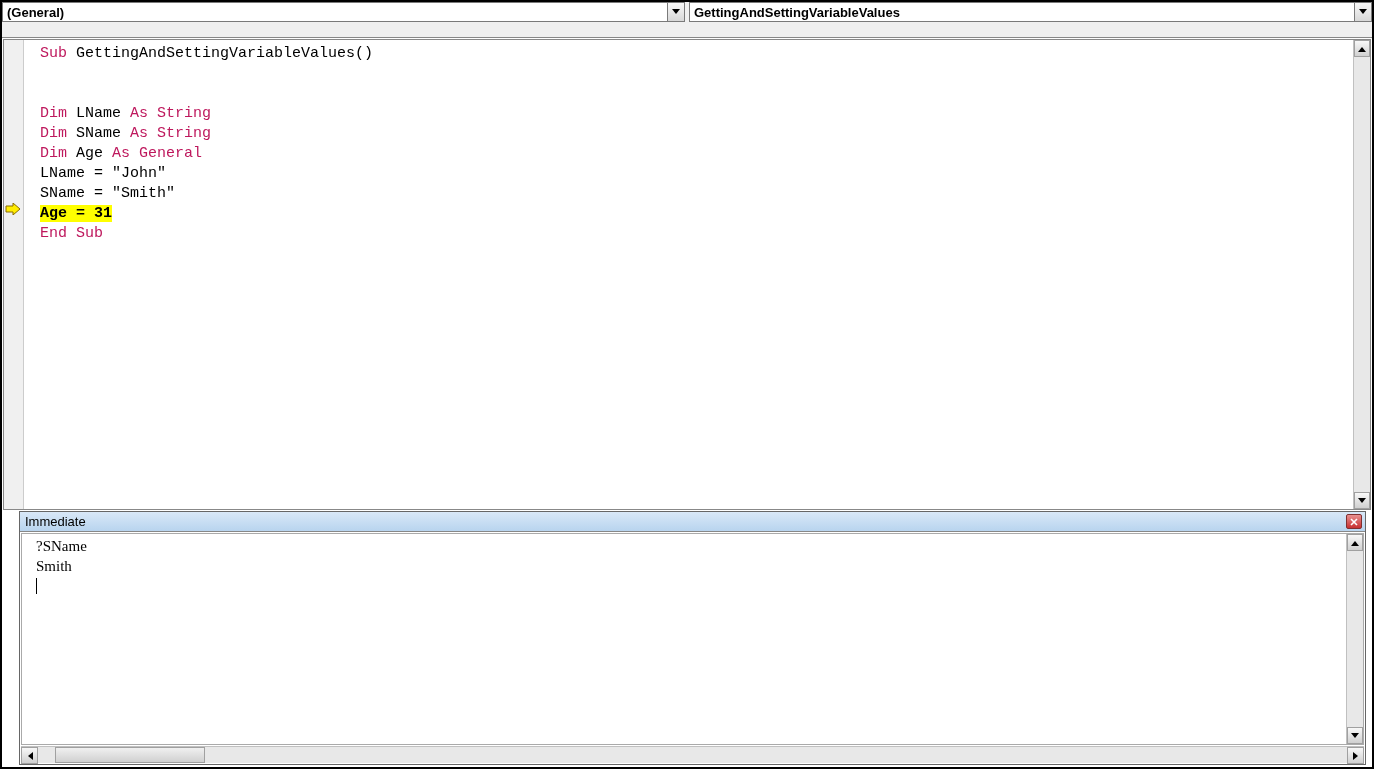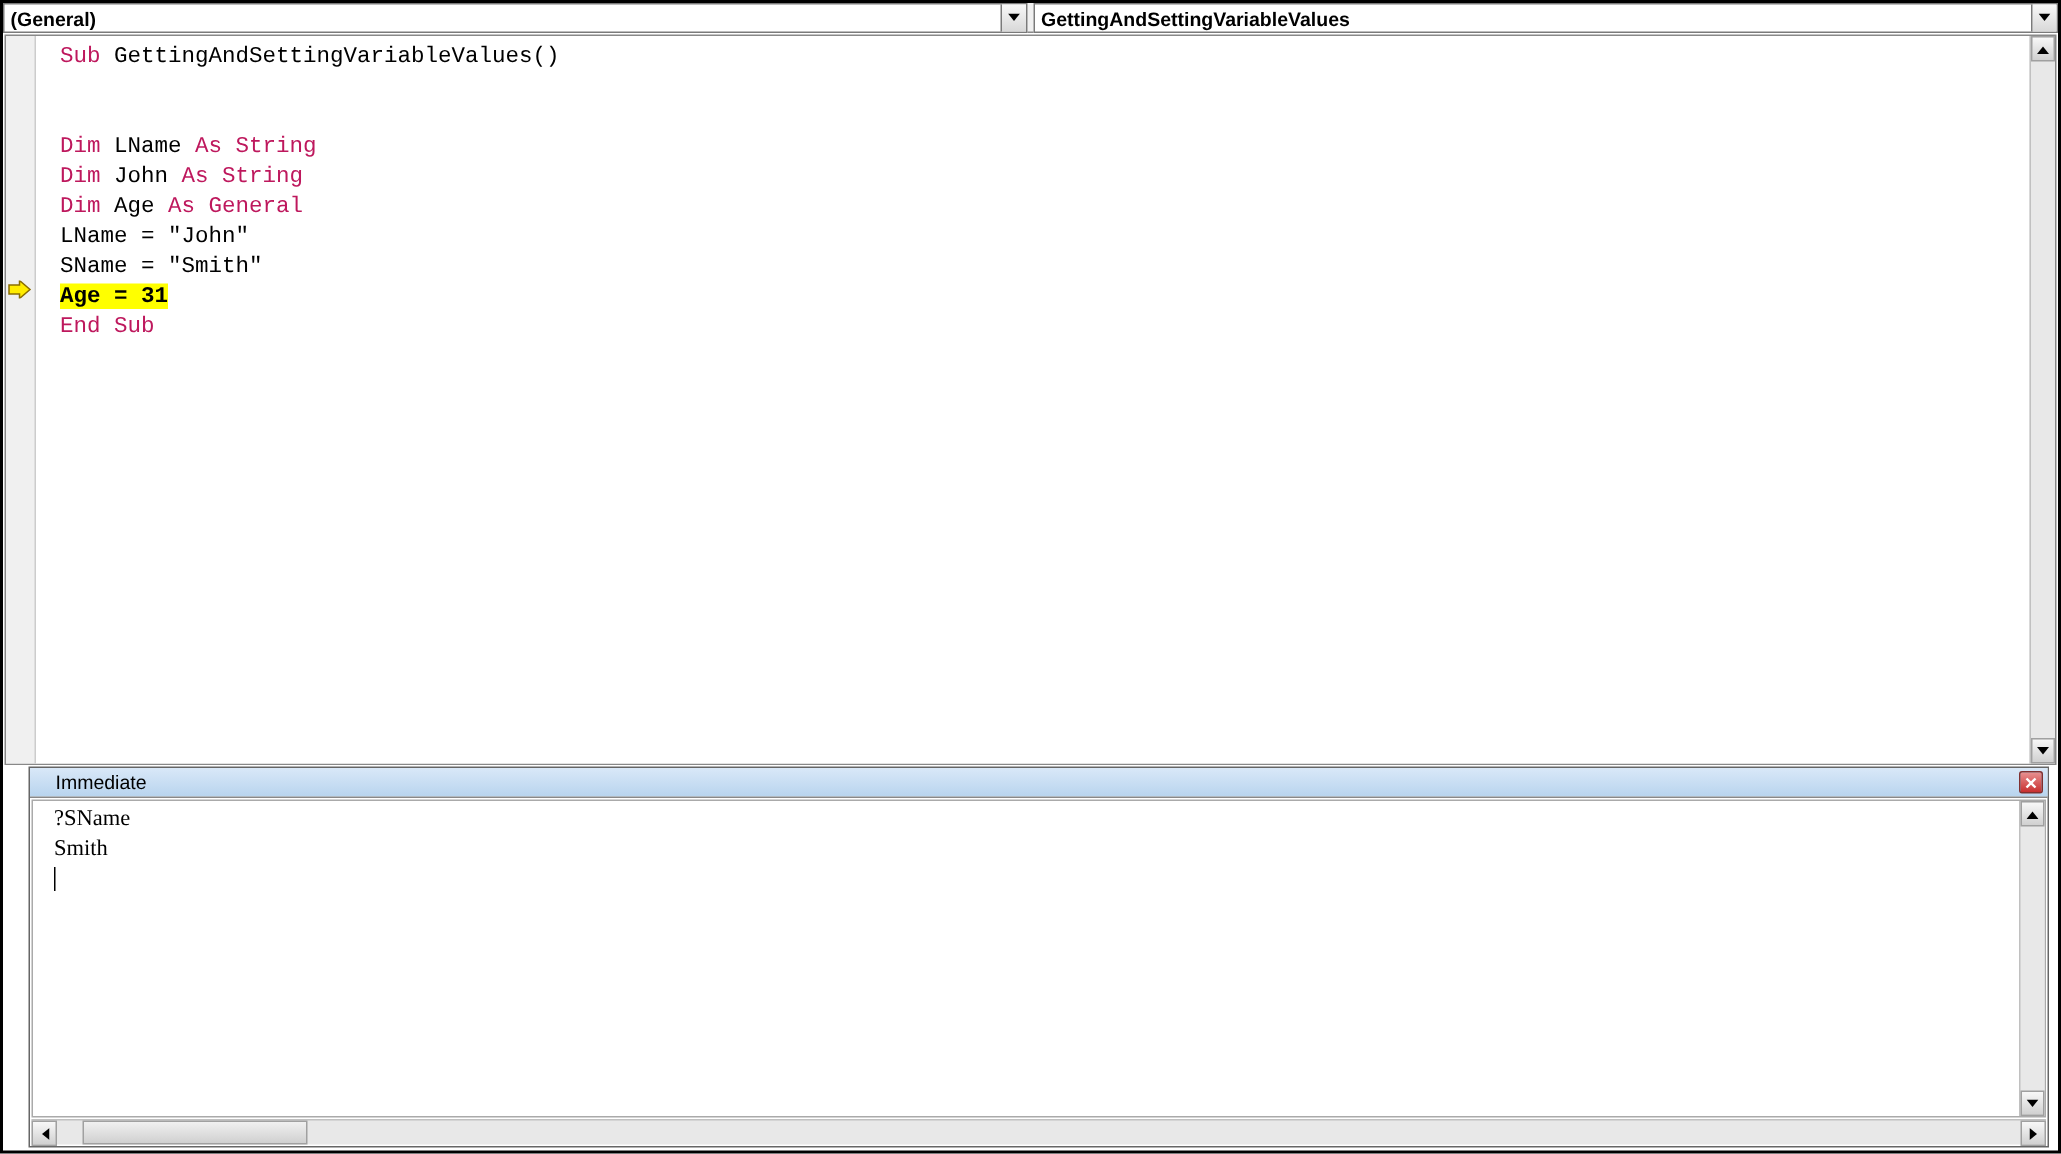--- a/index.html
+++ b/index.html
@@ -14,21 +14,21 @@
   }
   .container {
     display: flex;
     flex-direction: column;
     height: 100%;
   }
 
   
   .dropdown-bar {
     display: flex;
-    height: 20px;
+    height: 36px;
     border-bottom: 1px solid #888;
     background: #f0f0f0;
   }
   .dropdown {
     display: flex;
     align-items: center;
     background: #fff;
     border: 1px solid #7a7a7a;
     height: 20px;
     position: relative;
@@ -110,21 +110,21 @@
     display: flex;
     flex-direction: column;
     background: #fff;
   }
   .immediate-title {
     height: 20px;
     background: linear-gradient(#d9e8f8,#b8d4ee);
     border-bottom: 1px solid #888;
     display: flex;
     align-items: center;
-    padding-left: 17px;
+    padding-left: 5px;
     font-size: 13px;
     position: relative;
   }
   .immediate-close {
     position: absolute;
     right: 3px;
     top: 2px;
     width: 16px;
     height: 15px;
     background: linear-gradient(#e89090,#c83030);
@@ -206,21 +206,21 @@
       <div class="breakpoint-arrow" id="bp-arrow" style="top: 163px;">
         <svg viewBox="0 0 16 12">
             <path d="M1 3 L8 3 L8 0 L15 6 L8 12 L8 9 L1 9 Z" fill="#ffec00" stroke="#8a6d00" stroke-width="1"></path>
           </svg>
       </div>
     </div>
     <div class="code-content"><span class="kw">Sub</span><span> GettingAndSettingVariableValues()</span>
 
 
 <span class="kw">Dim</span><span> LName </span><span class="kw">As</span> <span class="kw">String</span>
-<span class="kw">Dim</span><span> John </span><span class="kw">As</span> <span class="kw">String</span>
+<span class="kw">Dim</span><span> SName </span><span class="kw">As</span> <span class="kw">String</span>
 <span class="kw">Dim</span><span> Age </span><span class="kw">As</span> <span class="kw">General</span>
 <span>LName = "John"</span>
 <span>SName = "Smith"</span>
 <span class="hl bold">Age = 31</span>
 <span class="kw">End</span> <span class="kw">Sub</span>
 </div>
     <div class="vscroll-editor">
       <div class="scroll-btn tri">
           <svg width="8" height="6" viewBox="0 0 8 6">
             <path d="M0 6 L8 6 L4 1 Z" fill="#000"></path>

